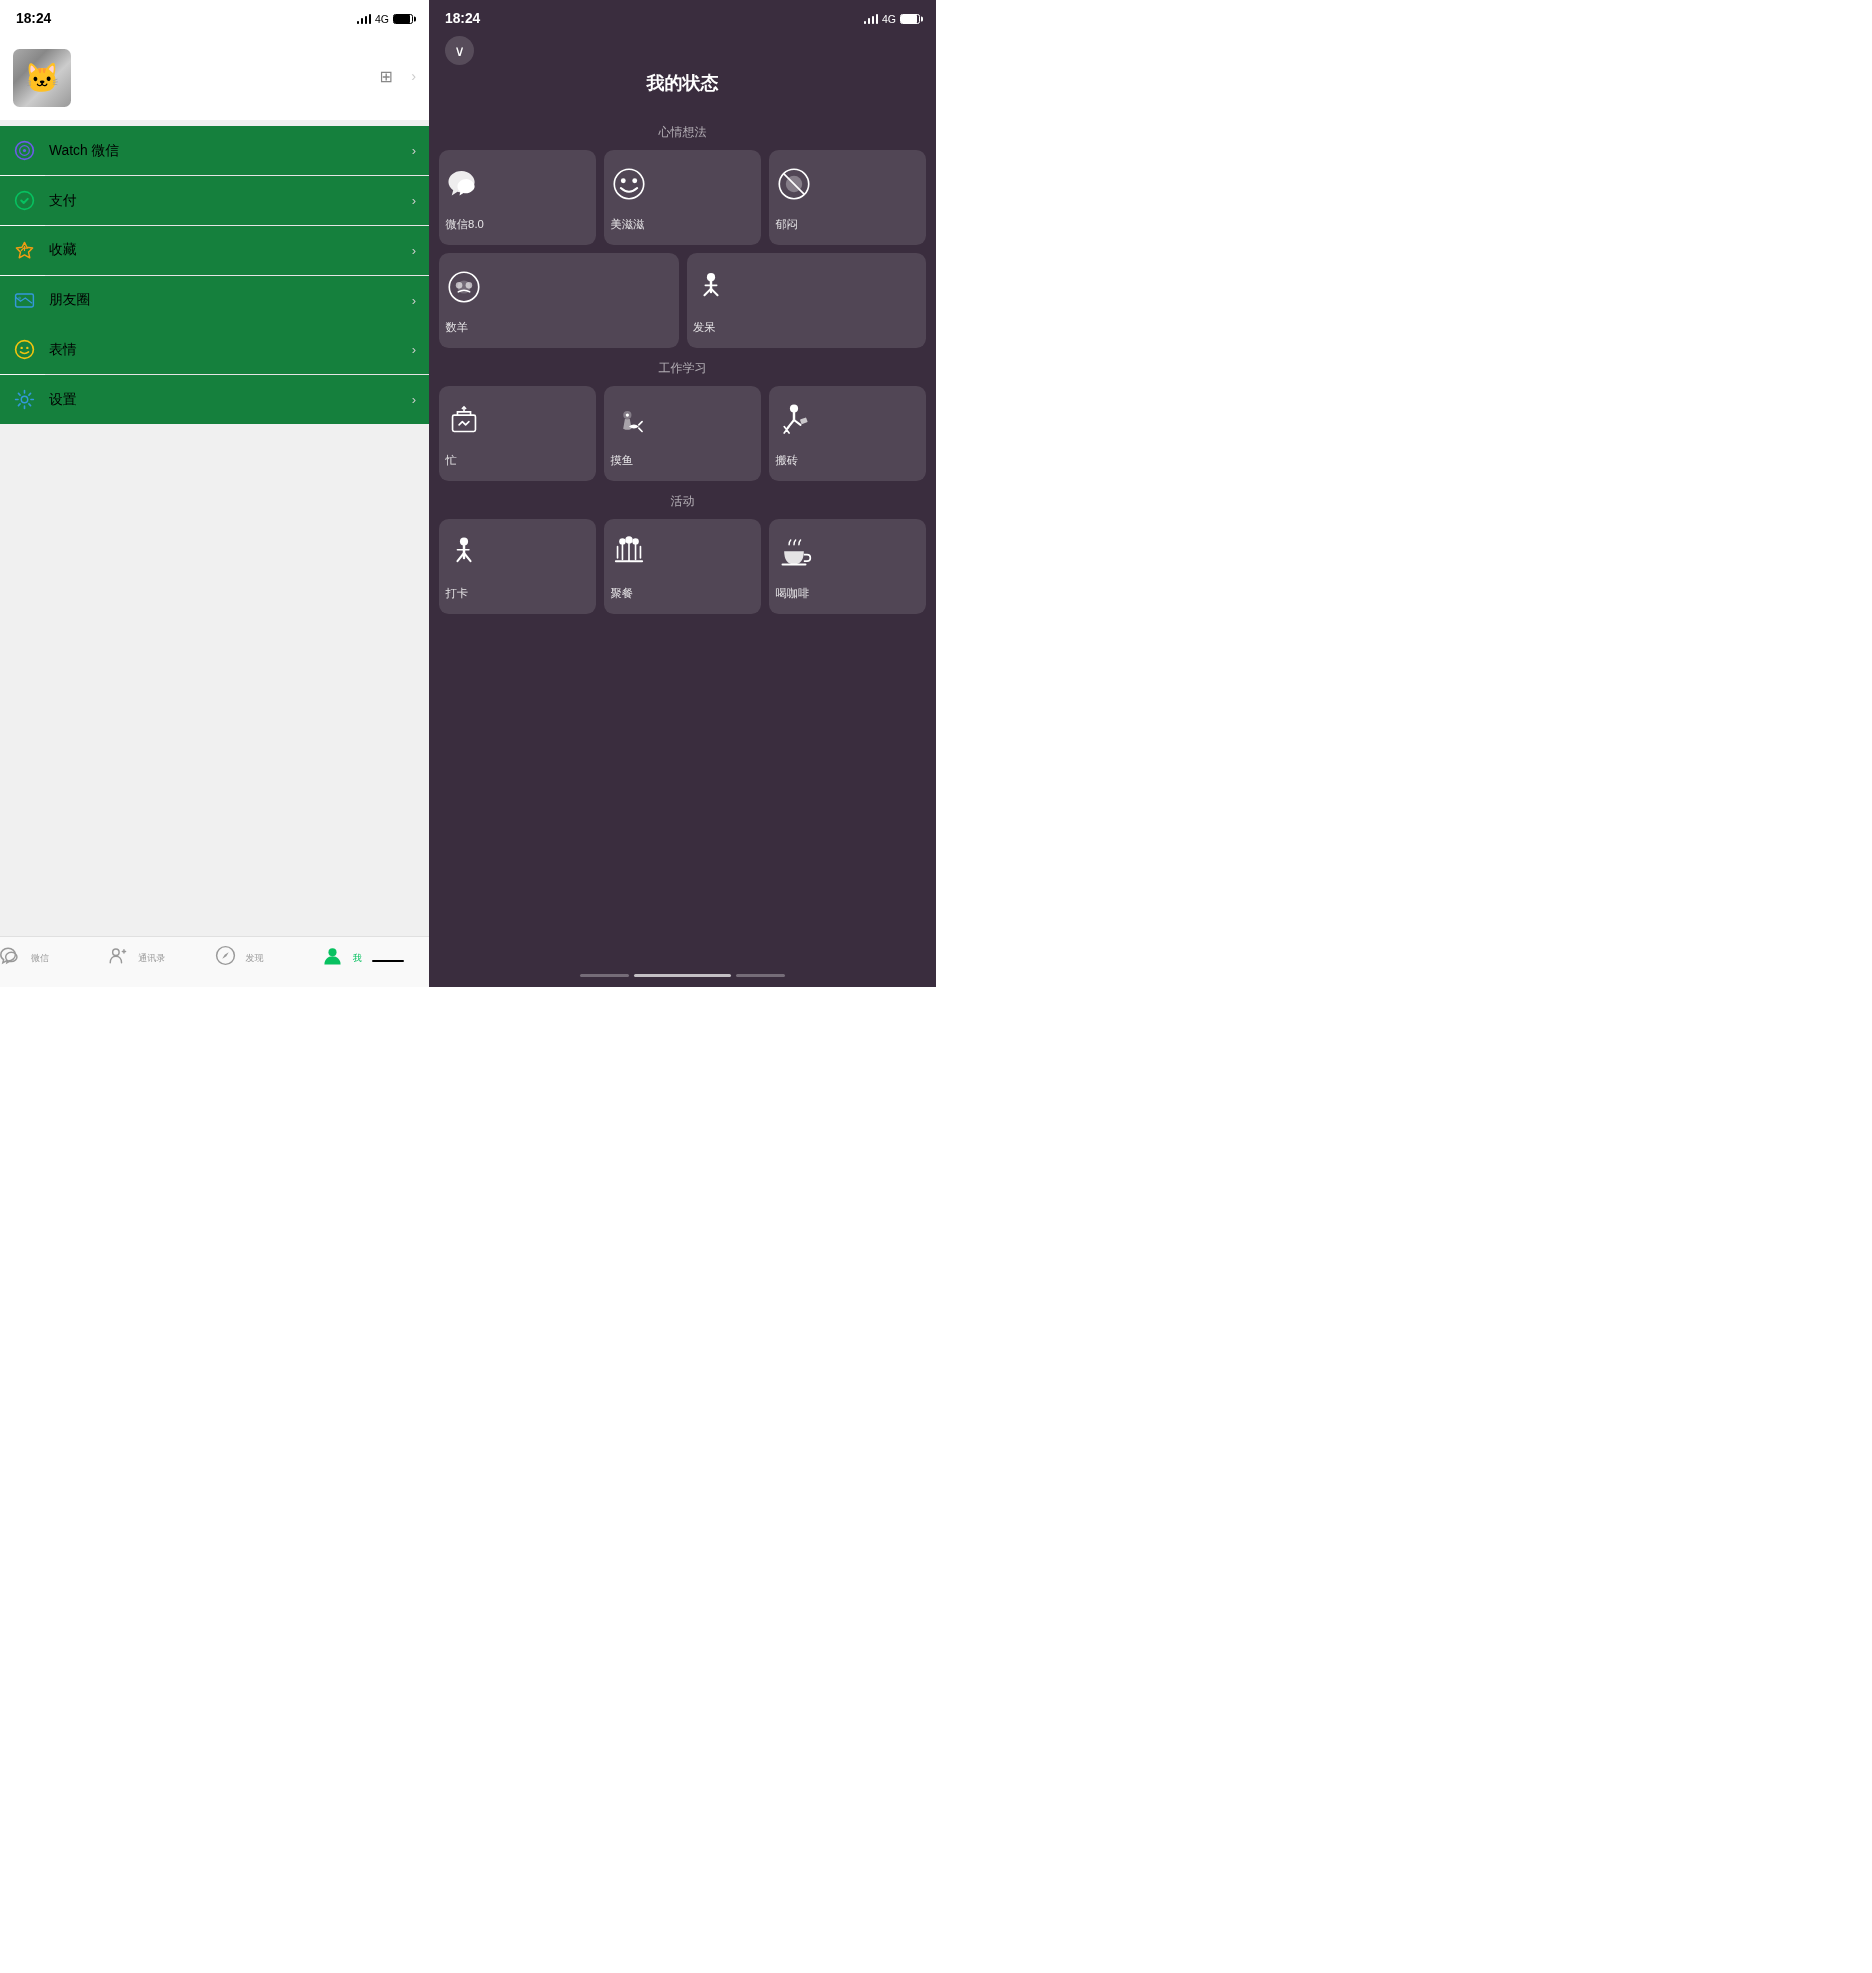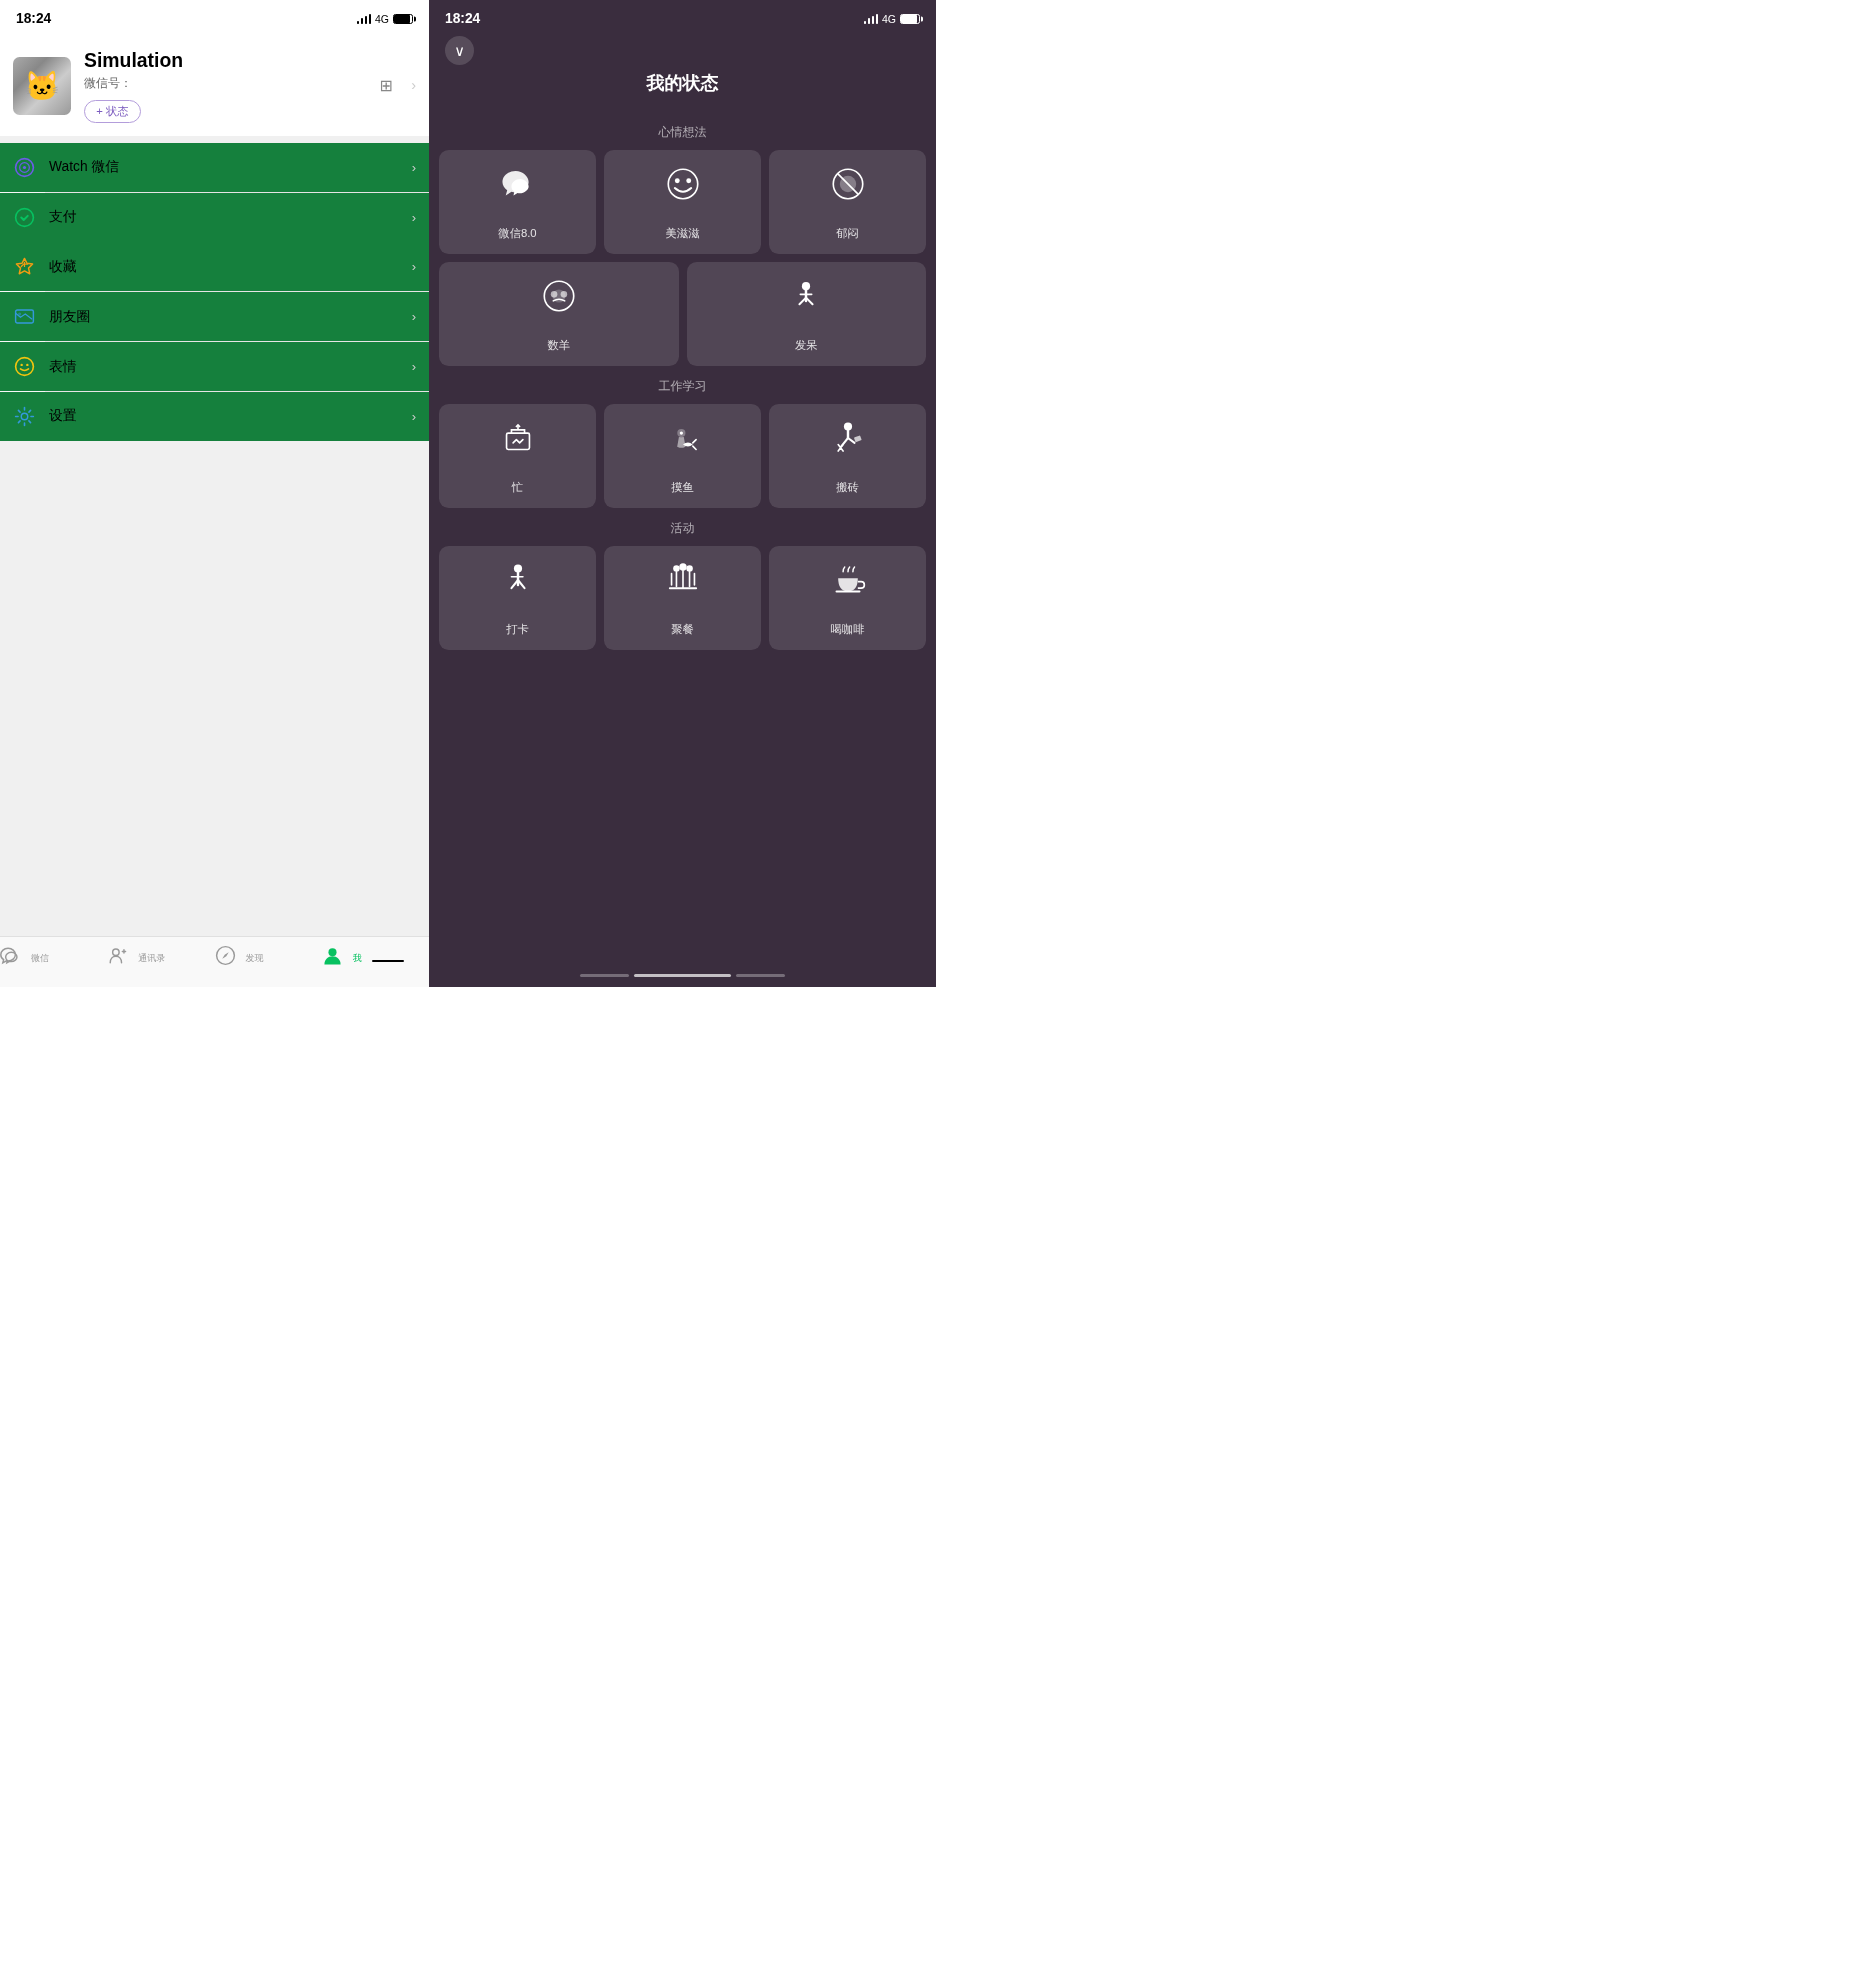--- a/index.html
+++ b/index.html
@@ -324,24 +324,23 @@
       display: grid;
       grid-template-columns: repeat(2, 1fr);
       gap: 8px;
       margin-bottom: 8px;
     }
     .mood-card {
       background: rgba(255,255,255,0.12);
       border-radius: 9.7px;
       display: flex;
       flex-direction: column;
-      align-items: center;
       justify-content: center;
       padding: 16px 6.5px 13px;
-      gap: 17px;
+      gap: 8px;
       cursor: pointer;
     }
     .mood-card-icon {
       font-size: 29px;
       color: #fff;
     }
     .mood-card-label {
       font-size: 11.3px;
       color: rgba(255,255,255,0.85);
     }
@@ -364,27 +363,20 @@
       <div class="battery-icon">
         <div class="battery-fill"></div>
       </div>
     </div>
   </div>
 
   <div class="profile-section">
     <div class="avatar">
       <div class="avatar-img">🐱</div>
     </div>
-    <div class="profile-info">
-      <div class="profile-name">Simulation</div>
-      <div class="profile-wechat-id">微信号：</div>
-      <div class="status-tag">
-        <span>+ 状态</span>
-      </div>
-    </div>
     <span class="qr-icon">⊞</span>
     <span class="profile-arrow">›</span>
   </div>
 
   <div class="divider"></div>
 
   <div>
 
     <div class="menu-item">
       <div class="menu-icon">

